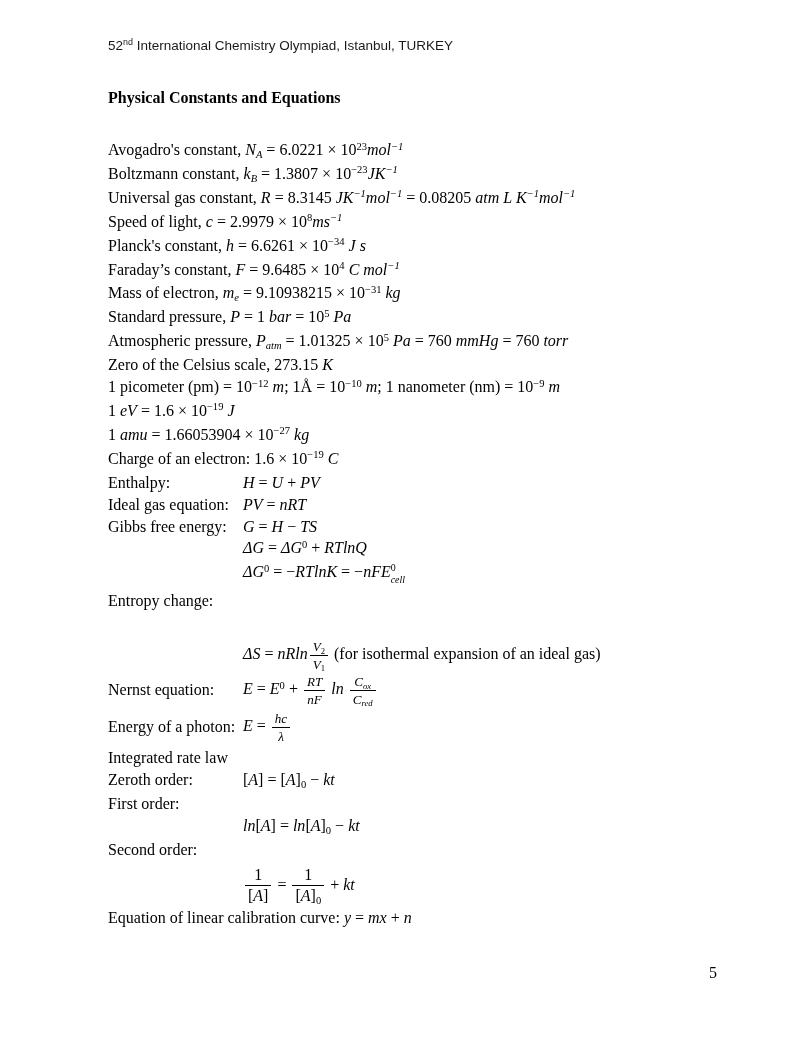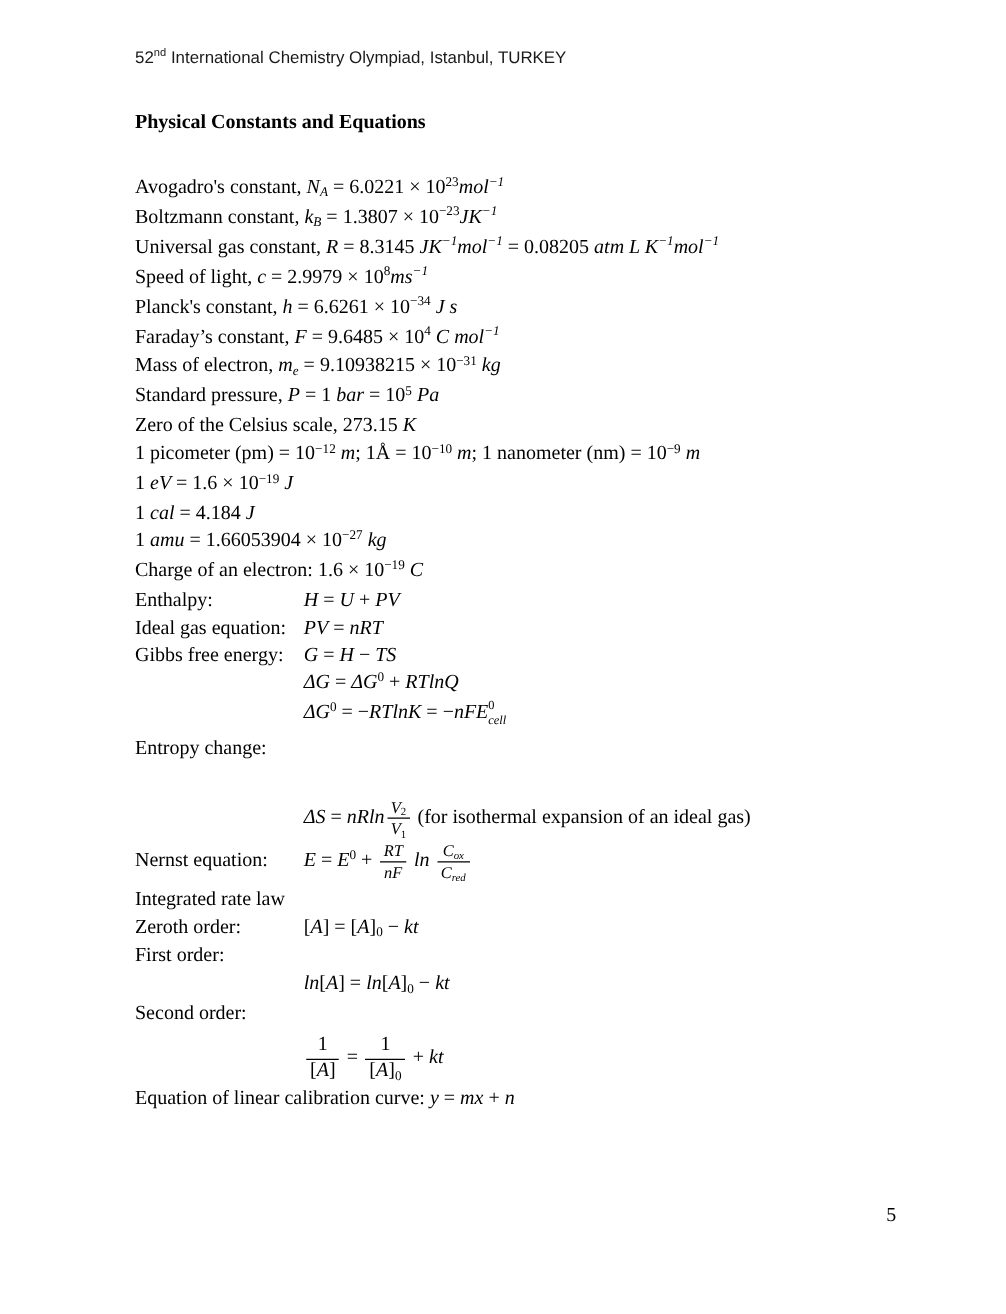--- a/index.html
+++ b/index.html
@@ -70,24 +70,24 @@
   <h1 class="title">Physical Constants and Equations</h1>
   <div id="lines">
       <div class="line p">Avogadro's constant, <span class="seg-i">N</span><span class="seg-isub">A</span> = 6.0221 × 10<span class="seg-sup">23</span><span class="seg-i">mol</span><span class="seg-isup">−1</span></div>
       <div class="line p">Boltzmann constant, <span class="seg-i">k</span><span class="seg-isub">B</span> = 1.3807 × 10<span class="seg-sup">−23</span><span class="seg-i">JK</span><span class="seg-isup">−1</span></div>
       <div class="line p">Universal gas constant, <span class="seg-i">R</span> = 8.3145 <span class="seg-i">JK</span><span class="seg-isup">−1</span><span class="seg-i">mol</span><span class="seg-isup">−1</span> = 0.08205 <span class="seg-i">atm L K</span><span class="seg-isup">−1</span><span class="seg-i">mol</span><span class="seg-isup">−1</span></div>
       <div class="line p">Speed of light, <span class="seg-i">c</span> = 2.9979 × 10<span class="seg-sup">8</span><span class="seg-i">ms</span><span class="seg-isup">−1</span></div>
       <div class="line p">Planck's constant, <span class="seg-i">h</span> = 6.6261 × 10<span class="seg-sup">−34</span> <span class="seg-i">J s</span></div>
       <div class="line p">Faraday’s constant, <span class="seg-i">F</span> = 9.6485 × 10<span class="seg-sup">4</span> <span class="seg-i">C mol</span><span class="seg-isup">−1</span></div>
       <div class="line p">Mass of electron, <span class="seg-i">m</span><span class="seg-isub">e</span> = 9.10938215 × 10<span class="seg-sup">−31</span> <span class="seg-i">kg</span></div>
       <div class="line p">Standard pressure, <span class="seg-i">P</span> = 1 <span class="seg-i">bar</span> = 10<span class="seg-sup">5</span> <span class="seg-i">Pa</span></div>
+      <div class="line p">Atmospheric pressure, <span class="seg-i">P</span><span class="seg-isub">atm</span> = 1.01325 × 10<span class="seg-sup">5</span> <span class="seg-i">Pa</span> = 760 <span class="seg-i">mmHg</span> = 760 <span class="seg-i">torr</span></div>
       <div class="line p">Zero of the Celsius scale, 273.15 <span class="seg-i">K</span></div>
       <div class="line p">1 picometer (pm) = 10<span class="seg-sup">−12</span> <span class="seg-i">m</span>; 1Å = 10<span class="seg-sup">−10</span> <span class="seg-i">m</span>; 1 nanometer (nm) = 10<span class="seg-sup">−9</span> <span class="seg-i">m</span></div>
       <div class="line p">1 <span class="seg-i">eV</span> = 1.6 × 10<span class="seg-sup">−19</span> <span class="seg-i">J</span></div>
-      <div class="line p">1 <span class="seg-i">cal</span> = 4.184 <span class="seg-i">J</span></div>
       <div class="line p">1 <span class="seg-i">amu</span> = 1.66053904 × 10<span class="seg-sup">−27</span> <span class="seg-i">kg</span></div>
       <div class="line p">Charge of an electron: 1.6 × 10<span class="seg-sup">−19</span> <span class="seg-i">C</span></div>
       <div class="line tab">
         <span class="label">Enthalpy:</span>
         <span class="eqpart"><span class="seg-i">H</span> = <span class="seg-i">U</span> + <span class="seg-i">PV</span></span>
       </div>
       <div class="line tab">
         <span class="label">Ideal gas equation:</span>
         <span class="eqpart"><span class="seg-i">PV</span> = <span class="seg-i">nRT</span></span>
       </div>
@@ -96,20 +96,24 @@
         <span class="eqpart"><span class="seg-i">G</span> = <span class="seg-i">H</span> − <span class="seg-i">TS</span></span>
       </div>
       <div class="line eq"><span class="seg-i">ΔG</span> = <span class="seg-i">ΔG</span><span class="seg-sup">0</span> + <span class="seg-i">RTlnQ</span></div>
       <div class="line eq"><span class="seg-i">ΔG</span><span class="seg-sup">0</span> = −<span class="seg-i">RTlnK</span> = −<span class="seg-i">nFE</span><span class="supsub"><span class="ss-sup">0</span><span class="ss-sub"><span class="seg-i">cell</span></span></span></div>
       <div class="line p" style="margin-top: 4px;">Entropy change:</div>
       <div class="line eq" style="margin-top: 27px;"><span class="seg-i">ΔS</span> = <span class="seg-i">nRln</span><span class="frac"><span class="num"><span class="seg-i">V</span><span class="seg-sub">2</span></span><span class="den"><span class="seg-i">V</span><span class="seg-sub">1</span></span></span> (for isothermal expansion of an ideal gas)</div>
       <div class="line tab" style="margin-top: 0;">
         <span class="label">Nernst equation:</span>
         <span class="eqpart"><span class="seg-i">E</span> = <span class="seg-i">E</span><span class="seg-sup">0</span> + <span class="frac"><span class="num"><span class="seg-i">RT</span></span><span class="den"><span class="seg-i">nF</span></span></span> <span class="seg-i">ln</span> <span class="frac"><span class="num"><span class="seg-i">C</span><span class="seg-isub">ox</span></span><span class="den"><span class="seg-i">C</span><span class="seg-isub">red</span></span></span></span>
       </div>
+      <div class="line tab" style="margin-top: 2px;">
+        <span class="label">Energy of a photon:</span>
+        <span class="eqpart"><span class="seg-i">E</span> = <span class="frac"><span class="num"><span class="seg-i">hc</span></span><span class="den"><span class="seg-i">λ</span></span></span></span>
+      </div>
       <div class="line p" style="margin-top: 2px;">Integrated rate law</div>
       <div class="line tab">
         <span class="label">Zeroth order:</span>
         <span class="eqpart">[<span class="seg-i">A</span>] = [<span class="seg-i">A</span>]<span class="seg-sub">0</span> − <span class="seg-i">kt</span></span>
       </div>
       <div class="line p">First order:</div>
       <div class="line eq"><span class="seg-i">ln</span>[<span class="seg-i">A</span>] = <span class="seg-i">ln</span>[<span class="seg-i">A</span>]<span class="seg-sub">0</span> − <span class="seg-i">kt</span></div>
       <div class="line p">Second order:</div>
       <div class="line eq" style="margin-top: 4px;"><span class="frac frac-big"><span class="num">1</span><span class="den">[<span class="seg-i">A</span>]</span></span> = <span class="frac frac-big"><span class="num">1</span><span class="den">[<span class="seg-i">A</span>]<span class="seg-sub">0</span></span></span> + <span class="seg-i">kt</span></div>
       <div class="line p">Equation of linear calibration curve: <span class="seg-i">y</span> = <span class="seg-i">mx</span> + <span class="seg-i">n</span></div>

